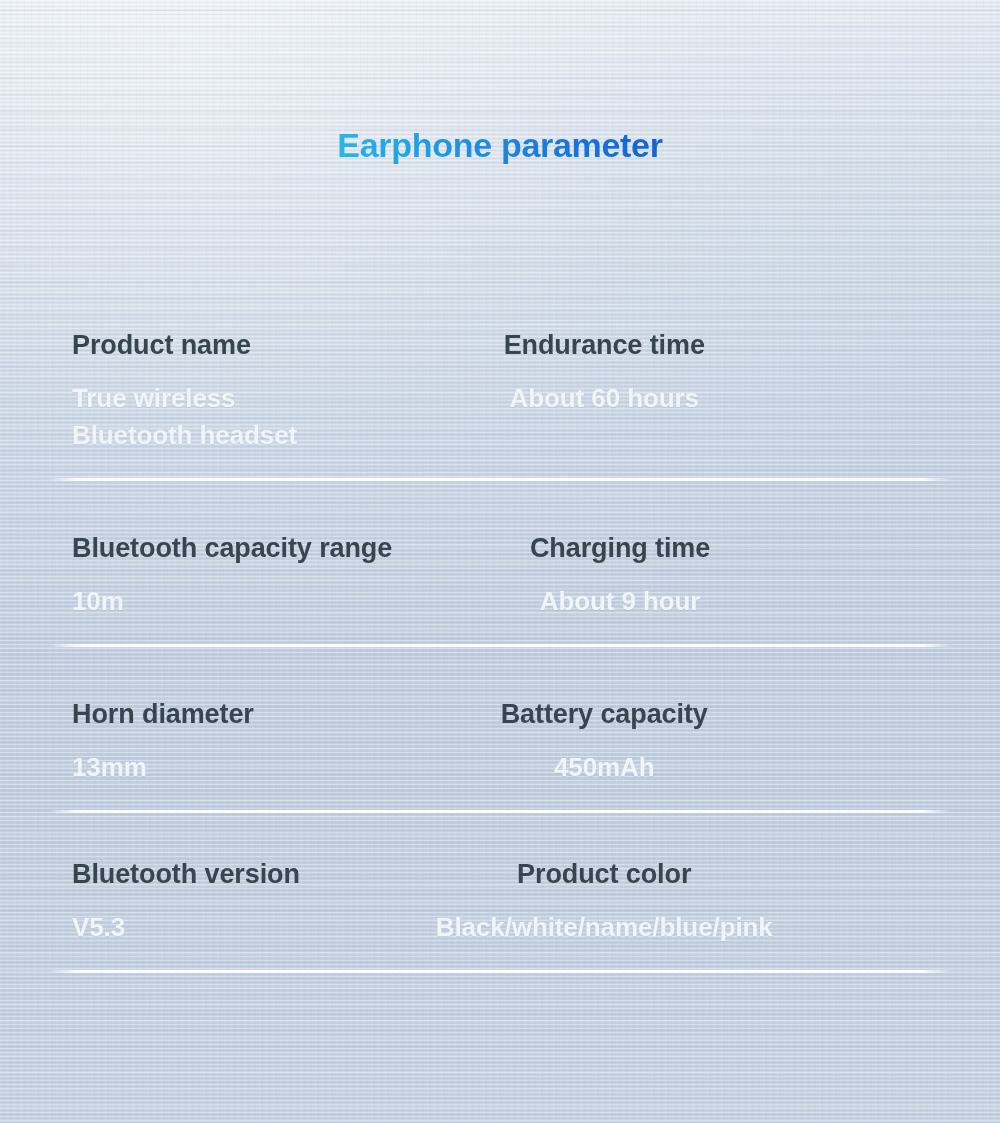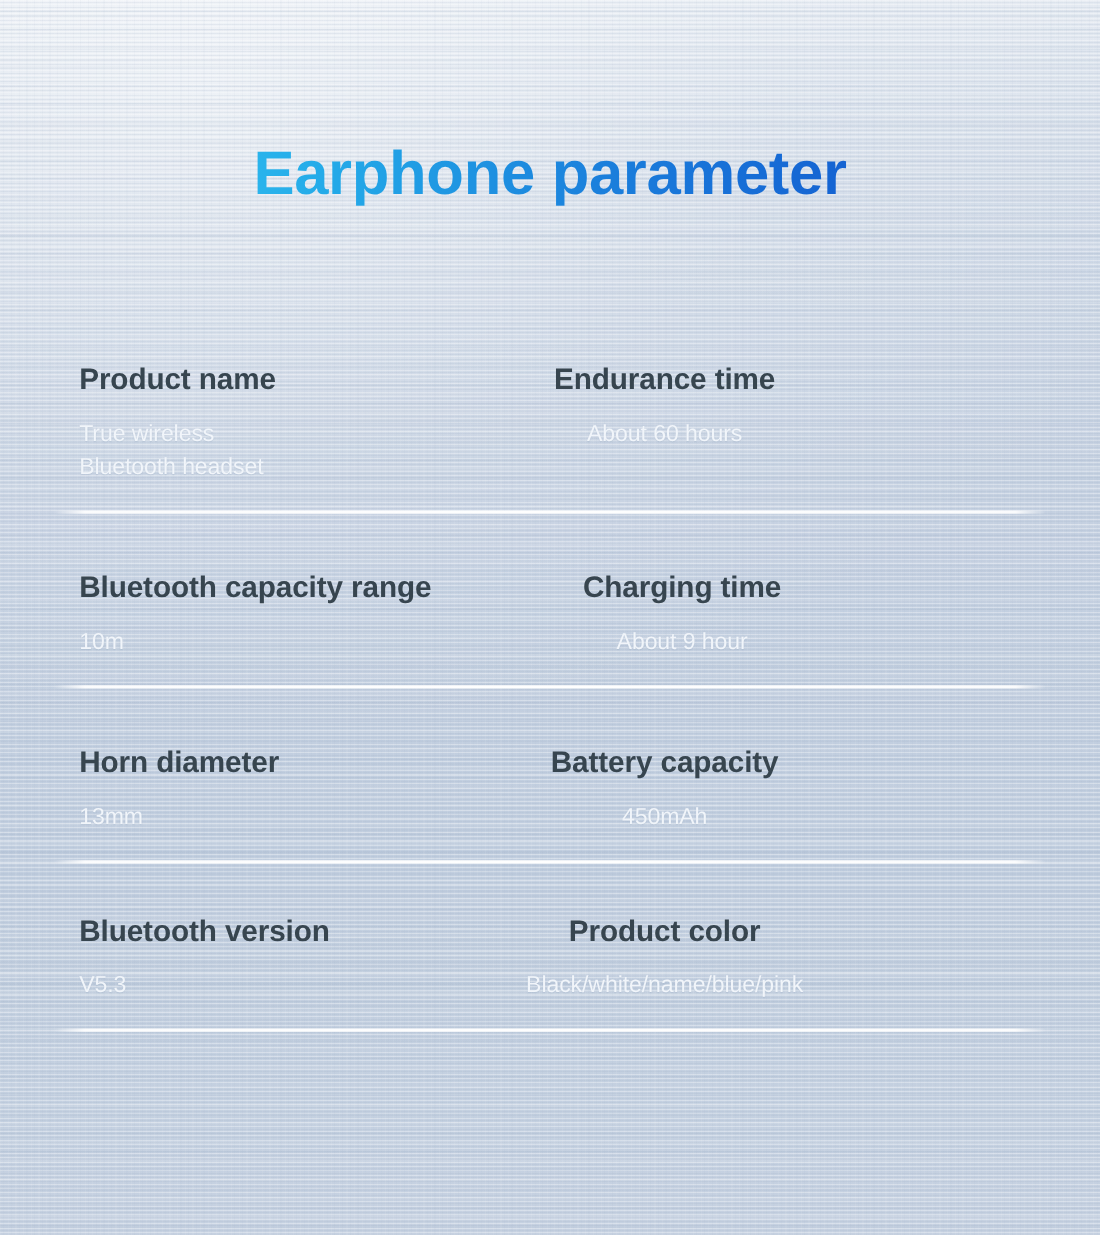--- a/index.html
+++ b/index.html
@@ -100,21 +100,21 @@
   
   .title-wrap {
     position: absolute;
     top: 128px;
     left: 0;
     width: 1000px;
     text-align: center;
   }
   .title {
     display: inline-block;
-    font-size: 56px;
+    font-size: 34px;
     font-weight: bold;
     letter-spacing: -0.3px;
     line-height: 1.05;
     background-image: linear-gradient(90deg,
       #2ab4ec 0%,
       #23a9e8 14%,
       #1f96e2 34%,
       #1b80dc 58%,
       #1770d7 80%,
       #1563d2 100%);
@@ -148,22 +148,22 @@
   .spec-label {
     font-size: 27px;
     font-weight: bold;
     color: #37454f;
     line-height: 1.18;
     letter-spacing: -0.1px;
     white-space: nowrap;
   }
   .spec-value {
     margin-top: 18px;
-    font-size: 21px;
-    font-weight: normal;
+    font-size: 26px;
+    font-weight: bold;
     color: #f1f5fa;
     line-height: 1.43;
     letter-spacing: -0.1px;
     text-shadow: 0 1px 1px rgba(150,168,192,0.30);
   }
 
   .divider {
     width: 900px;
     height: 3px;
     margin: 0 0 0 50px;

